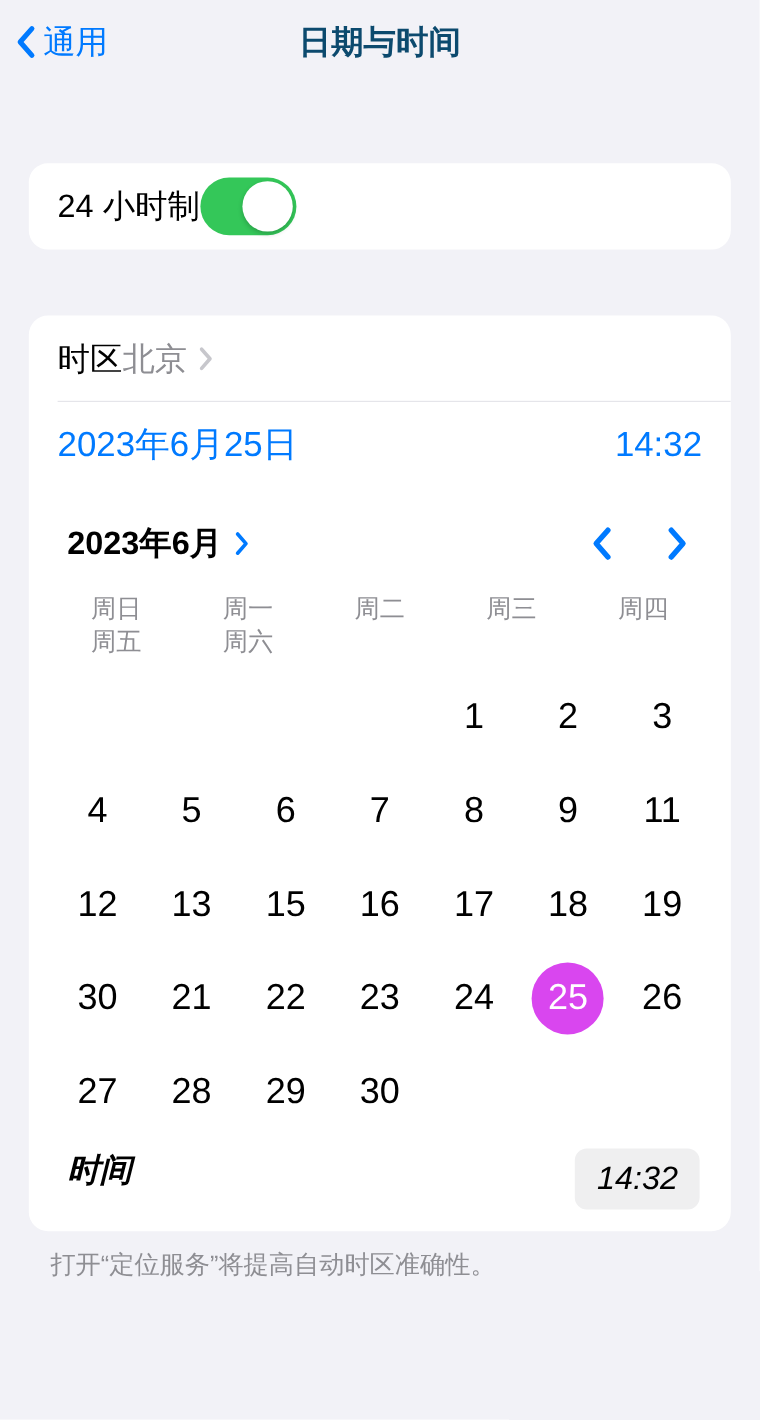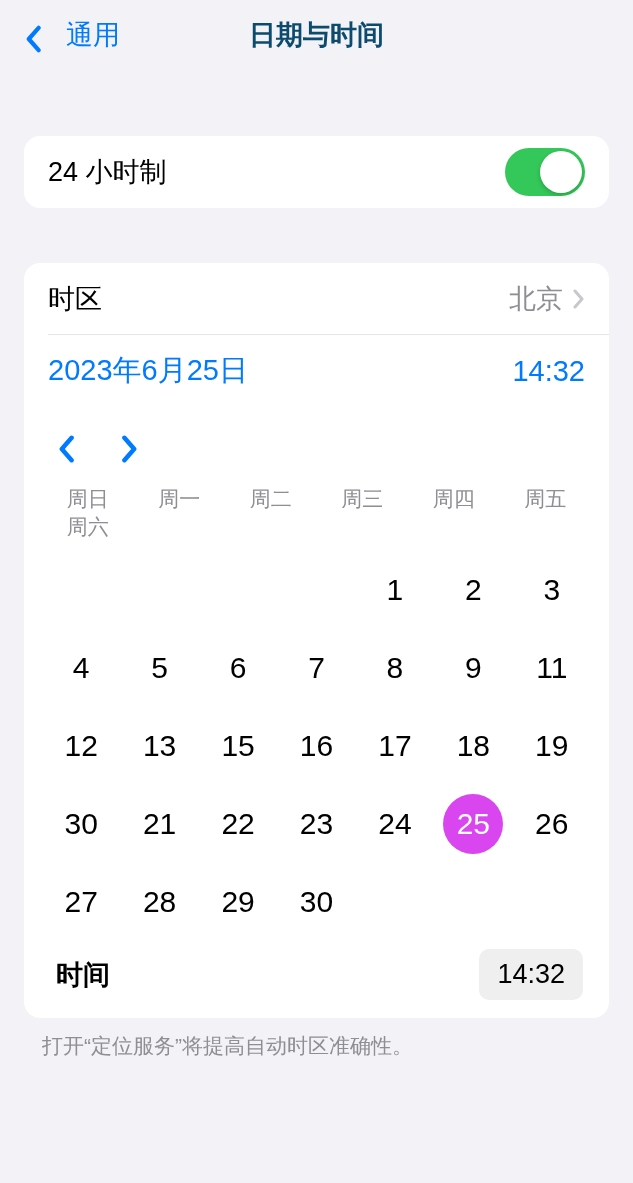--- a/index.html
+++ b/index.html
@@ -16,25 +16,24 @@
       overflow: hidden;
     }
     .header {
       height: 70px;
       display: flex;
       align-items: center;
       position: relative;
     }
     .back-btn {
       display: flex;
-      align-items: flex-end;
-      padding-left: 24px;
+      align-items: center;
+      padding-left: 12px;
       color: #007aff;
       font-size: 27px;
-      gap: 18px;
     }
     .back-icon {
       width: 18px;
       height: 28px;
       margin-right: 6px;
     }
     .title {
       position: absolute;
       left: 50%;
       transform: translateX(-50%);
@@ -50,21 +49,21 @@
     }
     .card1 {
       margin-top: 66px;
     }
     .card2 {
       margin-top: 55px;
     }
     .row {
       display: flex;
       align-items: center;
-      justify-content: space-between;
+      justify-content: flex-start;
       padding: 0 24px;
       height: 72px;
       font-size: 27px;
       color: #000;
     }
     .row-border {
       border-bottom: 1px solid #e5e5ea;
       margin-left: 24px;
       padding-left: 0;
     }
@@ -137,21 +136,21 @@
       display: flex;
       gap: 44px;
       padding-right: 8px;
     }
     .nav-chev {
       width: 20px;
       height: 28px;
     }
     .weekdays {
       display: grid;
-      grid-template-columns: repeat(6, 1fr);
+      grid-template-columns: repeat(5, 1fr);
       text-align: center;
       font-size: 21px;
       color: #8e8e93;
       padding-bottom: 10px;
     }
     .days {
       display: grid;
       grid-template-columns: repeat(7, 1fr);
     }
     .day {
@@ -168,25 +167,25 @@
       border-radius: 30px;
       background: #d946ef;
       color: #fff;
       display: flex;
       align-items: center;
       justify-content: center;
       font-weight: 500;
     }
     .time-row {
       display: flex;
-      align-items: center;
       justify-content: space-between;
       padding: 8px 8px 0 14px;
       font-size: 27px;
       font-weight: 600;
+      font-style: italic;
     }
     .time-pill {
       background: #efeff0;
       border-radius: 10px;
       padding: 10px 18px;
       font-size: 27px;
       font-weight: 400;
     }
     .footer-note {
       margin: 14px 42px 0 42px;
@@ -225,20 +224,26 @@
         <path d="M2 2 L9 10 L2 18" stroke="#c7c7cc" stroke-width="3" stroke-linecap="round" stroke-linejoin="round"></path>
       </svg>
     </div>
   </div>
   <div class="row-dt">
     <span>2023年6月25日</span>
     <span>14:32</span>
   </div>
   <div class="cal">
     <div class="cal-hdr">
+      <div class="cal-month">
+        <span>2023年6月</span>
+        <svg class="cal-month-chev" viewBox="0 0 12 20" fill="none">
+          <path d="M2 2 L9 10 L2 18" stroke="#007aff" stroke-width="3" stroke-linecap="round" stroke-linejoin="round"></path>
+        </svg>
+      </div>
       <div class="cal-nav">
         <svg class="nav-chev" viewBox="0 0 12 20" fill="none">
           <path d="M10 2 L3 10 L10 18" stroke="#007aff" stroke-width="3.2" stroke-linecap="round" stroke-linejoin="round"></path>
         </svg>
         <svg class="nav-chev" viewBox="0 0 12 20" fill="none">
           <path d="M2 2 L9 10 L2 18" stroke="#007aff" stroke-width="3.2" stroke-linecap="round" stroke-linejoin="round"></path>
         </svg>
       </div>
     </div>
     <div class="weekdays" id="weekdays">

